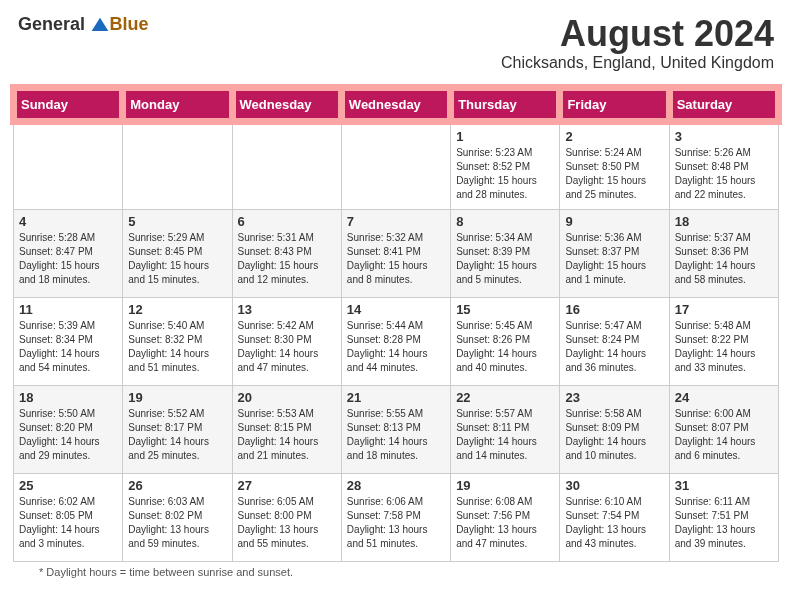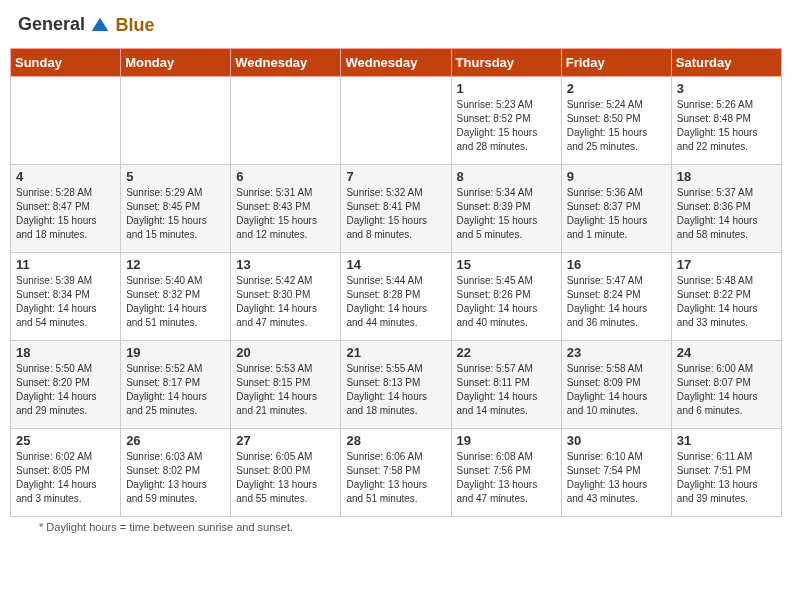--- a/index.html
+++ b/index.html
@@ -12,22 +12,22 @@
     }
     .header-area {
       display: flex;
       justify-content: space-between;
       align-items: flex-start;
       margin-bottom: 8px;
       padding: 4px 8px;
     }
     .logo {
       display: flex;
-      align-items: flex-end;
-      gap: 6px;
+      align-items: center;
+      gap: 0;
     }
     .logo-text-general {
       font-size: 18px;
       font-weight: bold;
       color: #333;
     }
     .logo-text-blue {
       font-size: 18px;
       font-weight: bold;
       color: #a16207;
@@ -48,27 +48,27 @@
     .location-title {
       font-size: 16px;
       color: #333;
     }
     table {
       width: 100%;
       border-collapse: collapse;
       table-layout: fixed;
     }
     thead tr th {
-      background-color: #c2410c;
+      background-color: #be185d;
       color: #fff;
       font-size: 13px;
       font-weight: bold;
       padding: 6px 4px;
       text-align: left;
-      border: 1px solid #fca5a5;
+      border: 7px solid #fca5a5;
     }
     tbody tr td {
       border: 1px solid #ccc;
       vertical-align: top;
       padding: 4px 5px;
       height: 88px;
       font-size: 10.5px;
       color: #333;
       background: #fff;
     }
@@ -107,20 +107,24 @@
     <div>
       <span class="logo-text-general">General</span>
       <svg class="logo-icon" viewBox="0 0 24 24" style="display:inline-block;vertical-align:middle;">
         <polygon points="12,2 22,18 2,18" fill="#1a6bbf"></polygon>
       </svg>
     </div>
     <div>
       <span class="logo-text-blue">Blue</span>
     </div>
   </div>
+  <div class="title-area">
+    <div class="month-title">August 2024</div>
+    <div class="location-title">Chicksands, England, United Kingdom</div>
+  </div>
 </div>
 
 <table>
   <thead>
     <tr>
     <th>Sunday</th>
         <th>Monday</th>
         <th>Wednesday</th>
         <th>Wednesday</th>
         <th>Thursday</th>

